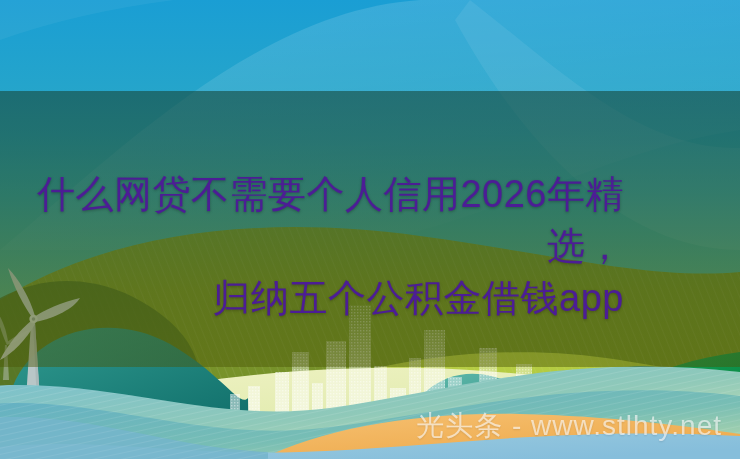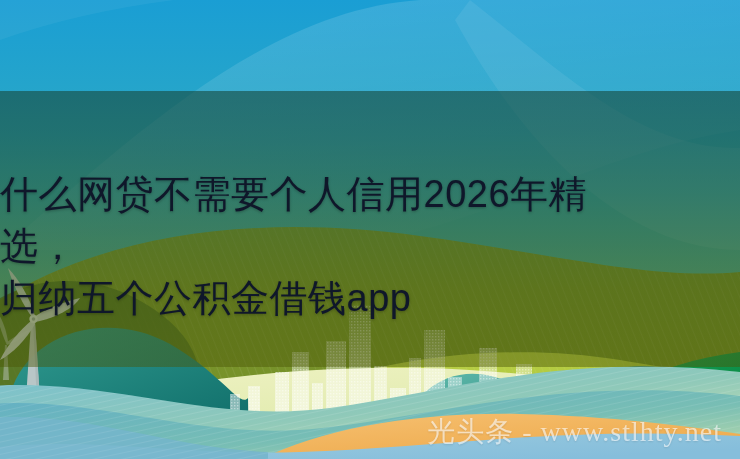--- a/index.html
+++ b/index.html
@@ -44,40 +44,39 @@
                 rgba(34, 78, 40, 0.55) 38%,
                 rgba(60, 82, 14, 0.50) 72%,
                 rgba(74, 86, 6, 0.46) 100%);
     pointer-events: none;
   }
 
   #headline {
     left: 0;
     top: 168px;
     width: 624px;
-    text-align: left;
-    color: #0f172a;
+    text-align: right;
+    color: #4c1d95;
     font-size: 38px;
     line-height: 52px;
     letter-spacing: 0.5px;
     font-weight: 400;
     text-shadow: 0 1px 3px rgba(0,0,0,0.28);
     white-space: pre-line;
   }
 
   #watermark {
     right: 18px;
-    bottom: 10px;
+    bottom: 16px;
     font-size: 28px;
     line-height: 34px;
     color: rgba(255,255,255,0.62);
     letter-spacing: 1px;
     white-space: nowrap;
     text-shadow: 0 1px 2px rgba(0,0,0,0.10);
-    font-family: Liberation Serif, serif;
   }
 </style>
 </head>
 <body>
 
 <div id="banner">
 
   <div id="art-layer">
     <svg viewBox="0 0 740 459" xmlns="http://www.w3.org/2000/svg" preserveAspectRatio="none">
       <defs>

